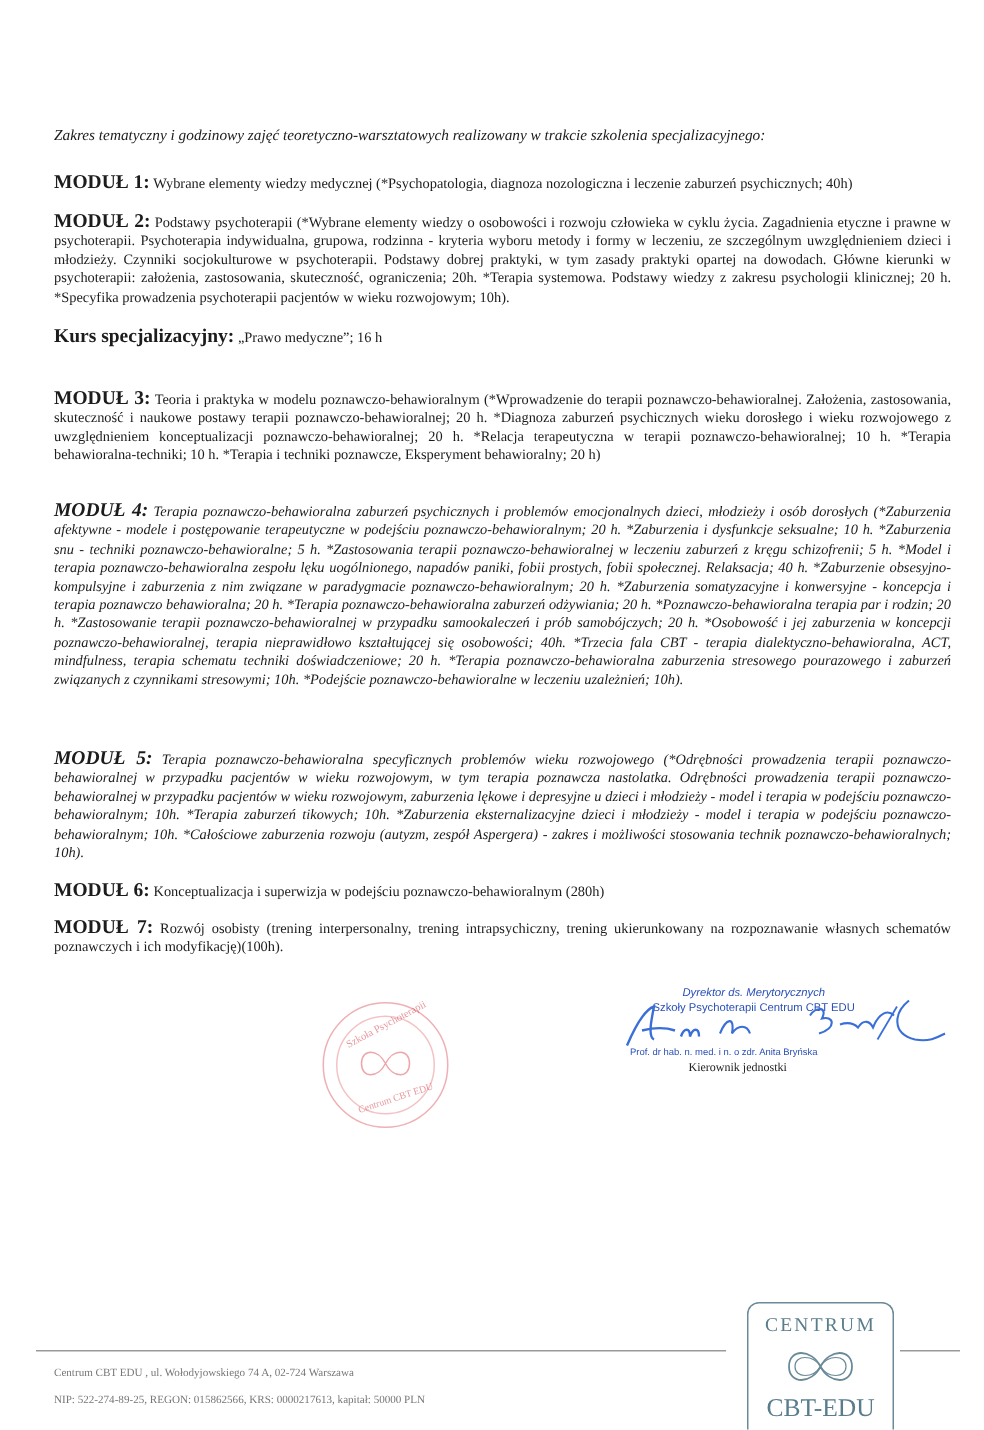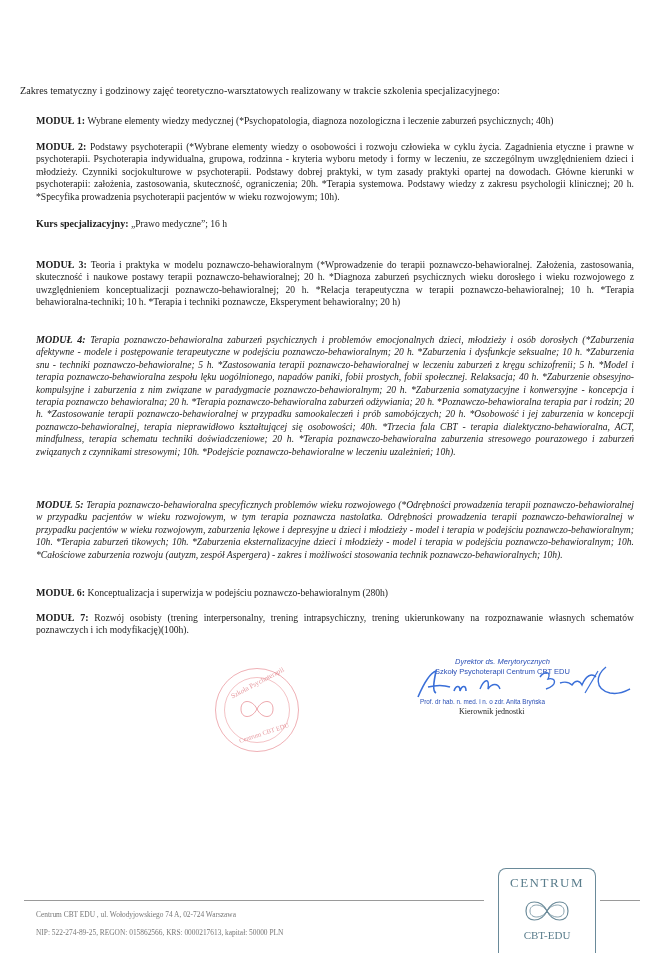--- a/index.html
+++ b/index.html
@@ -1,21 +1,21 @@
 <!DOCTYPE html>
 <html><head>
 <meta charset="utf-8">
 <style>
   html, body { margin: 0; padding: 0; background: #ffffff; }
   body { width: 656px; height: 953px; position: relative; overflow: hidden;
          font-family: "Liberation Serif", "DejaVu Serif", serif; color: #1c1c1c; }
   .page { position: absolute; left: 0; top: 0; width: 656px; height: 953px; }
-  .intro { position: absolute; left: 20px; top: 84px; width: 590px; font-size: 10.2px; line-height: 13px; }
+  .intro { position: absolute; left: 36px; top: 84px; width: 590px; font-size: 10.2px; line-height: 13px; font-style: italic; }
   .para { position: absolute; left: 36px; width: 598px; font-size: 9.6px; line-height: 12.4px; text-align: justify; }
-  .para b { font-weight: bold; font-size: 10px; }
+  .para b { font-weight: bold; font-size: 13px; }
   .m1 { top: 115px; }
   .m2 { top: 141px; }
   .kurs { top: 218px; }
   .m3 { top: 259px; }
   .m4 { top: 334px; font-style: italic; }
   .m5 { top: 499px; font-style: italic; }
   .m6 { top: 587px; }
   .m7 { top: 612px; }
 
   .stamp { position: absolute; left: 215px; top: 668px; width: 82px; height: 82px; border-radius: 50%;
@@ -33,21 +33,21 @@
   .sig-role { position: absolute; left: 32px; top: 52px; font-size: 8px; color: #222; padding-left: 17px; }
   .sig-svg { position: absolute; left: 0; top: 8px; }
 
   .footer-line { position: absolute; left: 24px; top: 900px; width: 460px; height: 1px; background: #9a9a9a; }
   .footer-line-right { position: absolute; left: 600px; top: 900px; width: 40px; height: 1px; background: #9a9a9a; }
   .footer-addr { position: absolute; left: 36px; top: 910px; font-size: 7.4px; color: #777; }
   .footer-nip { position: absolute; left: 36px; top: 928px; font-size: 7.4px; color: #777; }
 
   .logo { position: absolute; left: 498px; top: 868px; width: 96px; height: 100px; border: 1.4px solid #6a8a99; border-radius: 8px; border-bottom: none; }
   .logo-top { position: absolute; left: 0; top: 6px; width: 96px; text-align: center; font-size: 13px; letter-spacing: 1.5px; color: #5a7d8c; }
-  .logo-bottom { position: absolute; left: 0; top: 60px; width: 96px; text-align: center; font-size: 11px; color: #5a7d8c; }
+  .logo-bottom { position: absolute; left: 0; top: 60px; width: 96px; text-align: center; font-size: 17px; color: #5a7d8c; }
   .logo svg { position: absolute; left: 24px; top: 26px; }
 </style>
 </head>
 <body>
 
 <div class="page">
 
   <div class="intro">Zakres tematyczny i godzinowy zajęć teoretyczno-warsztatowych realizowany w trakcie szkolenia specjalizacyjnego:</div>
 
   <div class="para m1">

